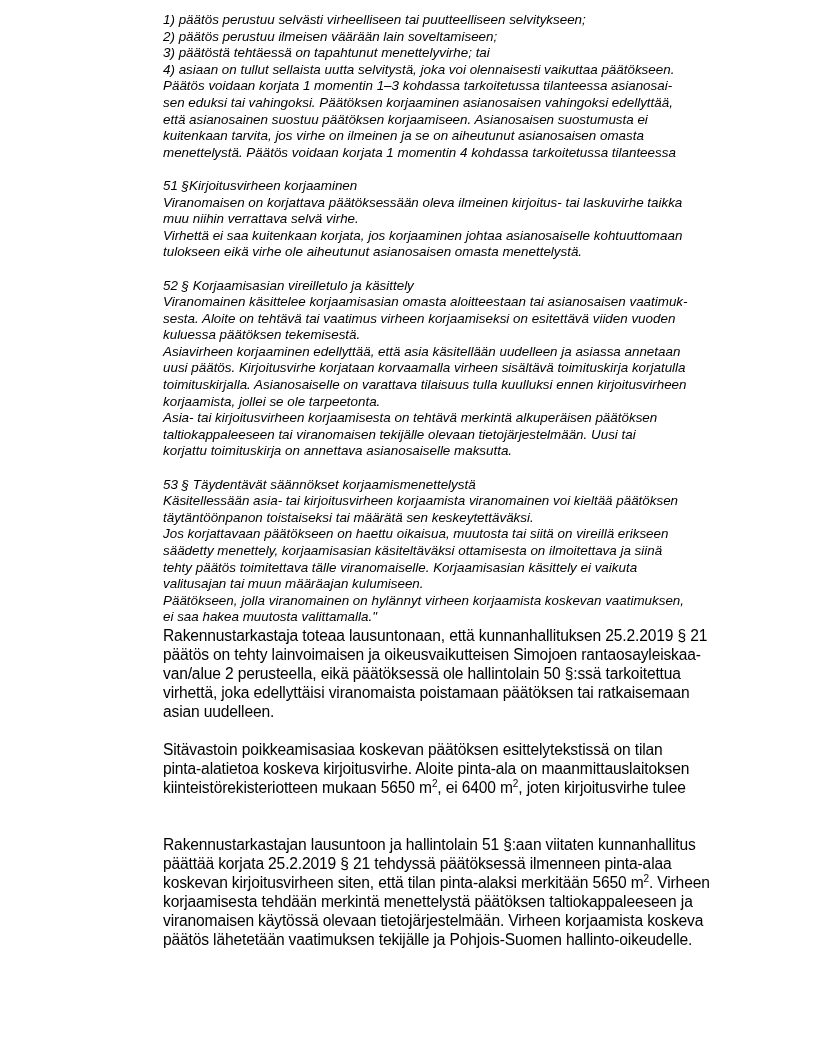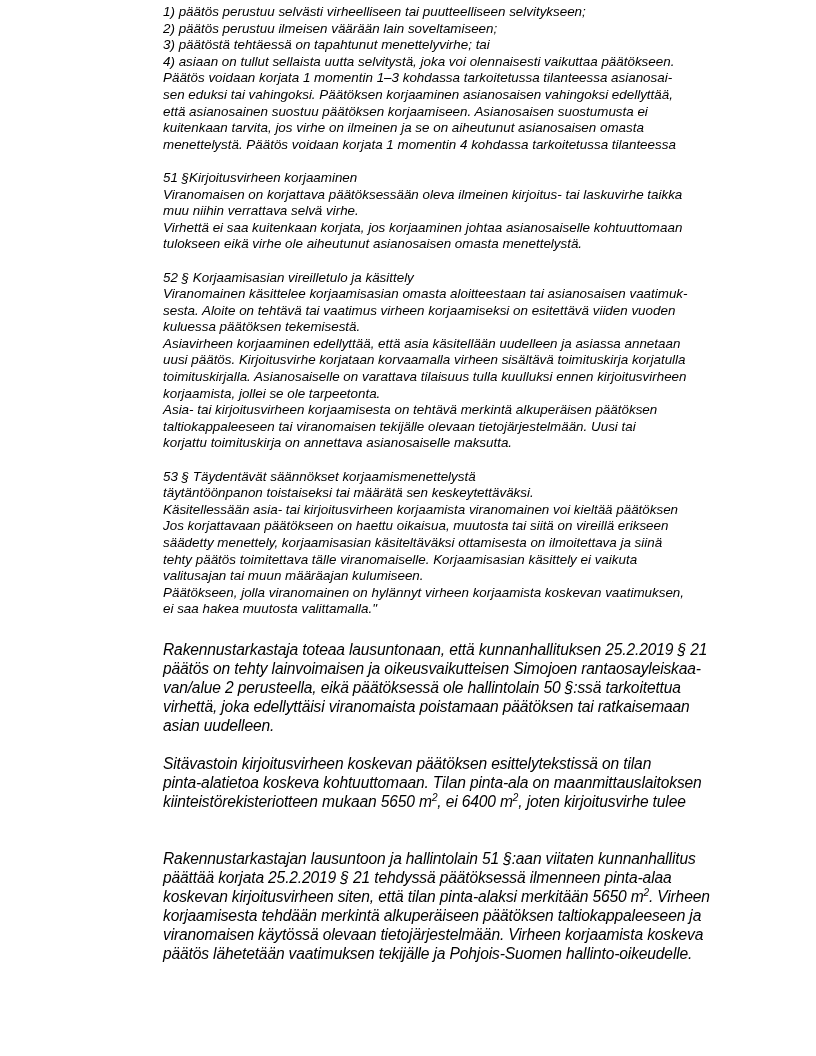--- a/index.html
+++ b/index.html
@@ -11,21 +11,21 @@
     .plain { font-family: "Liberation Sans", sans-serif; font-size: 15.6px; line-height: 19px; letter-spacing: -0.15px; }
     .plain p { margin: 0; }
     .gap { height: 19px; }
     .bold-u { font-weight: bold; text-decoration: underline; }
     sup { font-size: 10px; line-height: 0; vertical-align: 6px; }
   </style>
 </head>
 <body>
 
 <div class="page">
-  <div class="quote" style="margin-top:4px;">
+  <div class="quote" style="margin-top:12px;">
     <div>
       <p>1) päätös perustuu selvästi virheelliseen tai puutteelliseen selvitykseen;</p>
       <p>2) päätös perustuu ilmeisen väärään lain soveltamiseen;</p>
       <p>3) päätöstä tehtäessä on tapahtunut menettelyvirhe; tai</p>
       <p>4) asiaan on tullut sellaista uutta selvitystä, joka voi olennaisesti vaikuttaa päätökseen.</p>
       <p>Päätös voidaan korjata 1 momentin 1–3 kohdassa tarkoitetussa tilanteessa asianosai-</p>
       <p>sen eduksi tai vahingoksi. Päätöksen korjaaminen asianosaisen vahingoksi edellyttää,</p>
       <p>että asianosainen suostuu päätöksen korjaamiseen. Asianosaisen suostumusta ei</p>
       <p>kuitenkaan tarvita, jos virhe on ilmeinen ja se on aiheutunut asianosaisen omasta</p>
       <p>menettelystä. Päätös voidaan korjata 1 momentin 4 kohdassa tarkoitetussa tilanteessa</p>
@@ -48,52 +48,52 @@
       <p>uusi päätös. Kirjoitusvirhe korjataan korvaamalla virheen sisältävä toimituskirja korjatulla</p>
       <p>toimituskirjalla. Asianosaiselle on varattava tilaisuus tulla kuulluksi ennen kirjoitusvirheen</p>
       <p>korjaamista, jollei se ole tarpeetonta.</p>
       <p>Asia- tai kirjoitusvirheen korjaamisesta on tehtävä merkintä alkuperäisen päätöksen</p>
       <p>taltiokappaleeseen tai viranomaisen tekijälle olevaan tietojärjestelmään. Uusi tai</p>
       <p>korjattu toimituskirja on annettava asianosaiselle maksutta.</p>
     </div>
 
     <div class="sec">
       <p>53 § Täydentävät säännökset korjaamismenettelystä</p>
+      <p>Käsitellessään asia- tai kirjoitusvirheen korjaamista viranomainen voi kieltää päätöksen</p>
       <p>täytäntöönpanon toistaiseksi tai määrätä sen keskeytettäväksi.</p>
-      <p>Käsitellessään asia- tai kirjoitusvirheen korjaamista viranomainen voi kieltää päätöksen</p>
       <p>Jos korjattavaan päätökseen on haettu oikaisua, muutosta tai siitä on vireillä erikseen</p>
       <p>säädetty menettely, korjaamisasian käsiteltäväksi ottamisesta on ilmoitettava ja siinä</p>
       <p>tehty päätös toimitettava tälle viranomaiselle. Korjaamisasian käsittely ei vaikuta</p>
       <p>valitusajan tai muun määräajan kulumiseen.</p>
       <p>Päätökseen, jolla viranomainen on hylännyt virheen korjaamista koskevan vaatimuksen,</p>
       <p>ei saa hakea muutosta valittamalla."</p>
     </div>
   </div>
 
-  <div class="plain" style="margin-top:22px;font-style:italic;">
+  <div class="plain" style="">
     <div>
       <p>Rakennustarkastaja toteaa lausuntonaan, että kunnanhallituksen 25.2.2019 § 21</p>
       <p>päätös on tehty lainvoimaisen ja oikeusvaikutteisen Simojoen rantaosayleiskaa-</p>
       <p>van/alue 2 perusteella, eikä päätöksessä ole hallintolain 50 §:ssä tarkoitettua</p>
       <p>virhettä, joka edellyttäisi viranomaista poistamaan päätöksen tai ratkaisemaan</p>
       <p>asian uudelleen.</p>
     </div>
     <div class="gap"></div>
 
     <div>
-      <p>Sitävastoin kirjoitusvirheen koskevan päätöksen esittelytekstissä on tilan</p>
-      <p>pinta-alatietoa koskeva kohtuuttomaan. Tilan pinta-ala on maanmittauslaitoksen</p>
+      <p>Sitävastoin poikkeamisasiaa koskevan päätöksen esittelytekstissä on tilan</p>
+      <p>pinta-alatietoa koskeva kirjoitusvirhe. Aloite pinta-ala on maanmittauslaitoksen</p>
       <p><span>kiinteistörekisteriotteen mukaan 5650 m</span><sup>2</sup><span>, ei 6400 m</span><sup>2</sup><span>, joten kirjoitusvirhe tulee</span></p>
     </div>
     <div class="gap"></div>
 
     <div class="gap"></div>
 
     <div>
       <p>Rakennustarkastajan lausuntoon ja hallintolain 51 §:aan viitaten kunnanhallitus</p>
       <p>päättää korjata 25.2.2019 § 21 tehdyssä päätöksessä ilmenneen pinta-alaa</p>
       <p><span>koskevan kirjoitusvirheen siten, että tilan pinta-alaksi merkitään 5650 m</span><sup>2</sup><span>. Virheen</span></p>
-      <p>korjaamisesta tehdään merkintä alkuperäiseen päätöksen taltiokappaleeseen ja</p>
+      <p>korjaamisesta tehdään merkintä menettelystä päätöksen taltiokappaleeseen ja</p>
       <p>viranomaisen käytössä olevaan tietojärjestelmään. Virheen korjaamista koskeva</p>
       <p>päätös lähetetään vaatimuksen tekijälle ja Pohjois-Suomen hallinto-oikeudelle.</p>
     </div>
   </div>
 </div>
 
 </body></html>

